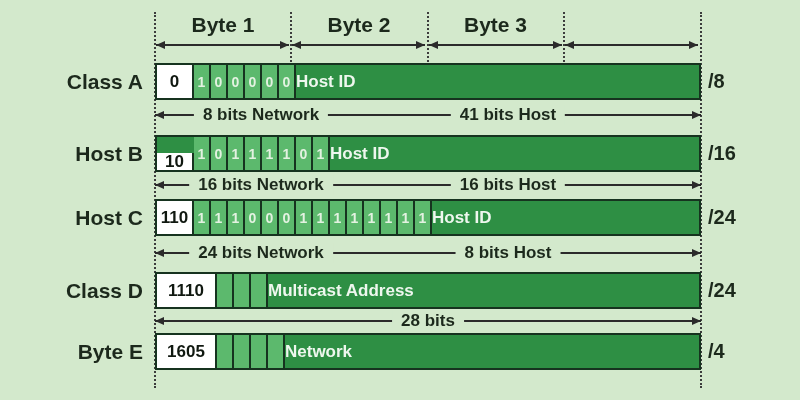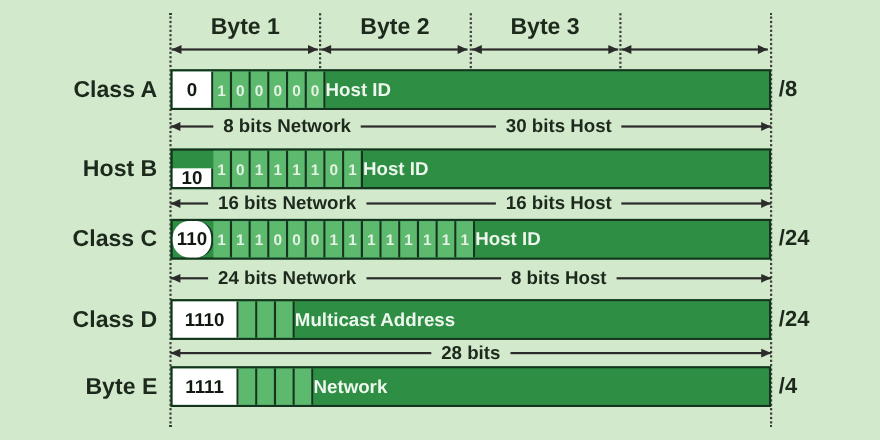--- a/index.html
+++ b/index.html
@@ -122,50 +122,51 @@
       </div>
     <div class="fill">
       <span>Host ID</span>
     </div>
   </div>
   <div class="cidr" style="top:63px">/8</div>
 
   <div class="divider" style="top:115px">
     <div class="arr"></div>
     <span class="dlabel" style="left:106px">8 bits Network</span>
-    <span class="dlabel" style="left:353px">30 bits Host</span>
+    <span class="dlabel" style="left:353px">41 bits Host</span>
   </div>
 
   <div class="class-label" style="top:135px">Host B</div>
   <div class="bar" style="top:135px">
     <div class="prefix" style="width: 37px; margin-top: 16px;">10</div>
     <div class="cells" style="width: 136px;">
         <div class="cell">1</div>
         <div class="cell">0</div>
         <div class="cell">1</div>
         <div class="cell">1</div>
         <div class="cell">1</div>
         <div class="cell">1</div>
         <div class="cell">0</div>
         <div class="cell">1</div>
       </div>
     <div class="fill">
       <span>Host ID</span>
     </div>
   </div>
+  <div class="cidr" style="top:135px">/16</div>
 
   <div class="divider" style="top:185px">
     <div class="arr"></div>
     <span class="dlabel" style="left:106px">16 bits Network</span>
     <span class="dlabel" style="left:353px">16 bits Host</span>
   </div>
 
-  <div class="class-label" style="top:199px">Class C</div>
+  <div class="class-label" style="top:199px">Host C</div>
   <div class="bar" style="top:199px">
-    <div class="prefix" style="width: 37px; border-radius: 15px;">110</div>
+    <div class="prefix" style="width: 37px;">110</div>
     <div class="cells" style="width: 238px;">
         <div class="cell">1</div>
         <div class="cell">1</div>
         <div class="cell">1</div>
         <div class="cell">0</div>
         <div class="cell">0</div>
         <div class="cell">0</div>
         <div class="cell">1</div>
         <div class="cell">1</div>
         <div class="cell">1</div>
@@ -201,21 +202,21 @@
   </div>
   <div class="cidr" style="top:272px">/24</div>
 
   <div class="divider" style="top:321px">
     <div class="arr"></div>
     <span class="dlabel" style="left:273px">28 bits</span>
   </div>
 
   <div class="class-label" style="top:333px">Byte E</div>
   <div class="bar" style="top:333px">
-    <div class="prefix" style="width: 60px;">1111</div>
+    <div class="prefix" style="width: 60px;">1605</div>
     <div class="cells" style="width: 68px;">
         <div class="cell"></div>
         <div class="cell"></div>
         <div class="cell"></div>
         <div class="cell"></div>
       </div>
     <div class="fill">
       <span>Network</span>
     </div>
   </div>

